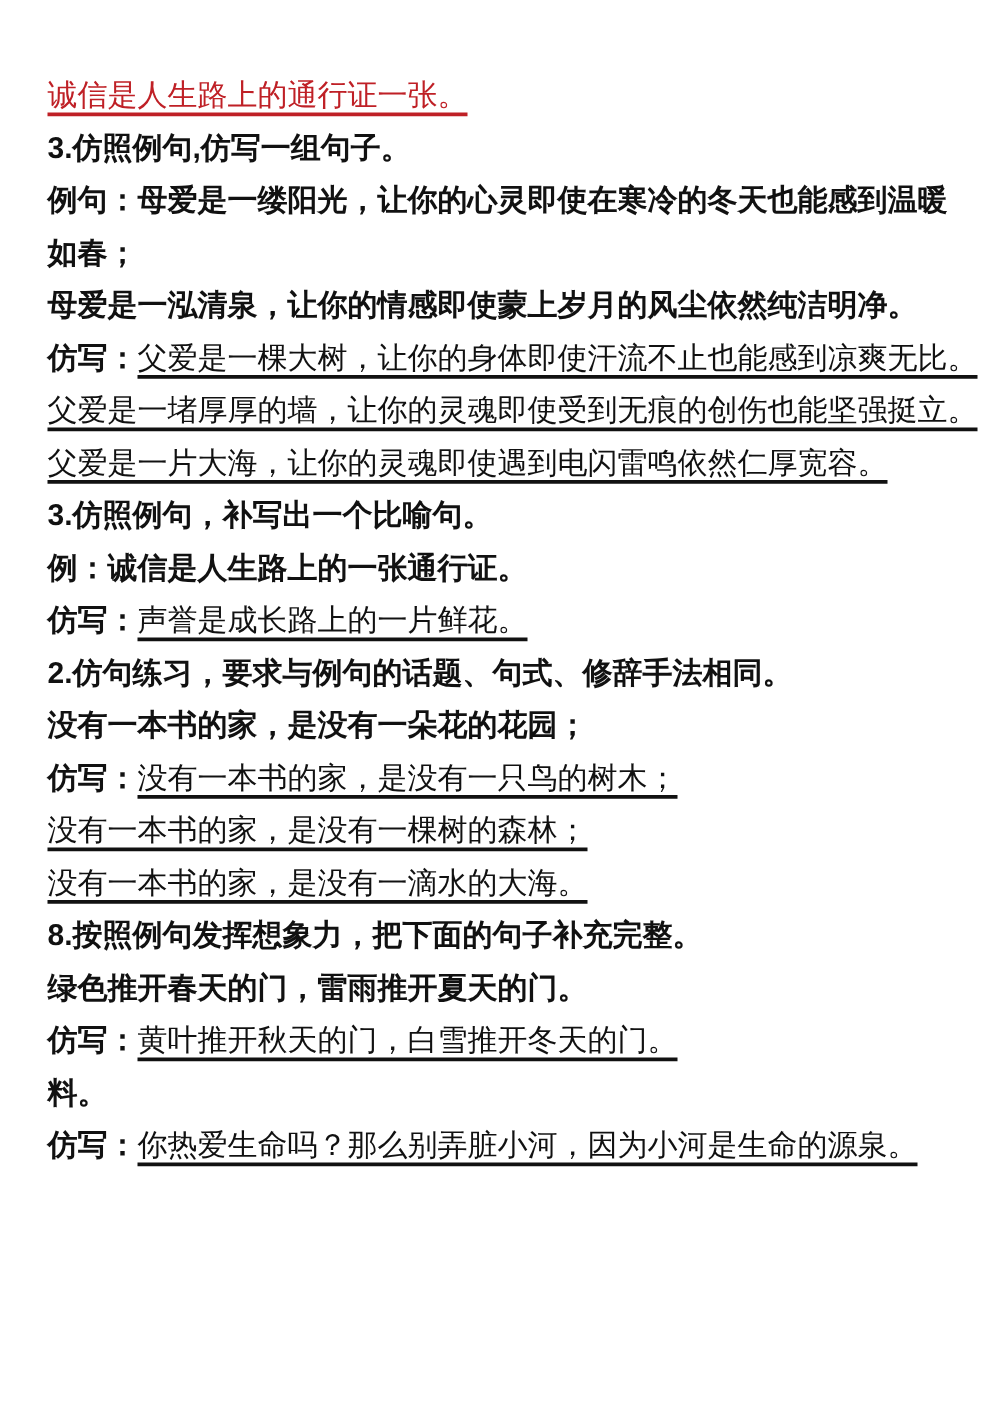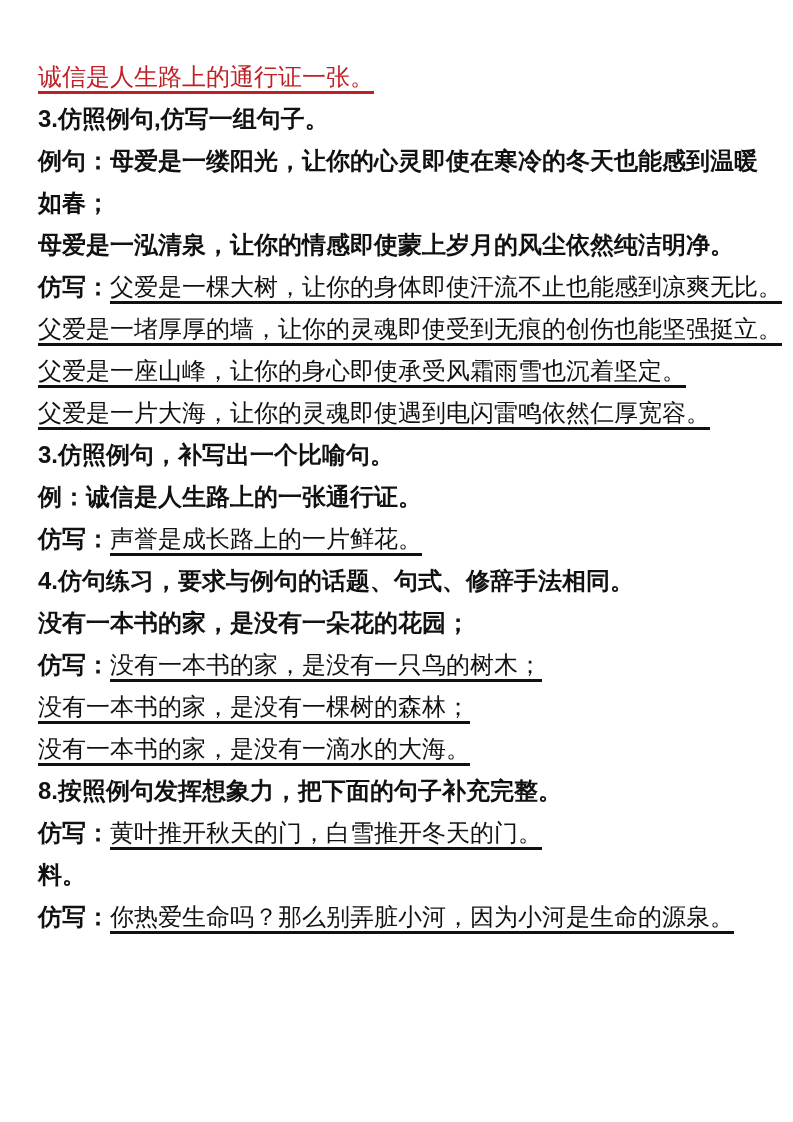--- a/index.html
+++ b/index.html
@@ -40,27 +40,27 @@
 <body>
 
 <div class="page">
     <div class="line"><span class="seg underline" style="color: rgb(191, 32, 38);">诚信是人生路上的通行证一张。</span></div>
     <div class="line"><span class="seg bold">3.仿照例句,仿写一组句子。</span></div>
     <div class="line"><span class="seg bold">例句：母爱是一缕阳光，让你的心灵即使在寒冷的冬天也能感到温暖</span></div>
     <div class="line"><span class="seg bold">如春；</span></div>
     <div class="line"><span class="seg bold">母爱是一泓清泉，让你的情感即使蒙上岁月的风尘依然纯洁明净。</span></div>
     <div class="line"><span class="seg bold">仿写：</span><span class="seg underline">父爱是一棵大树，让你的身体即使汗流不止也能感到凉爽无比。</span></div>
     <div class="line"><span class="seg underline">父爱是一堵厚厚的墙，让你的灵魂即使受到无痕的创伤也能坚强挺立。</span></div>
-    <div class="line"><span class="seg underline">父爱是一座山峰，让你的身心即使承受风霜雨雪也沉着坚定。</span></div>
     <div class="line"><span class="seg underline">父爱是一片大海，让你的灵魂即使遇到电闪雷鸣依然仁厚宽容。</span></div>
     <div class="line"><span class="seg bold">3.仿照例句，补写出一个比喻句。</span></div>
     <div class="line"><span class="seg bold">例：诚信是人生路上的一张通行证。</span></div>
     <div class="line"><span class="seg bold">仿写：</span><span class="seg underline">声誉是成长路上的一片鲜花。</span></div>
-    <div class="line"><span class="seg bold">4.仿句练习，要求与例句的话题、句式、修辞手法相同。</span></div>
+    <div class="line"><span class="seg bold">2.仿句练习，要求与例句的话题、句式、修辞手法相同。</span></div>
     <div class="line"><span class="seg bold">没有一本书的家，是没有一朵花的花园；</span></div>
     <div class="line"><span class="seg bold">仿写：</span><span class="seg underline">没有一本书的家，是没有一只鸟的树木；</span></div>
     <div class="line"><span class="seg underline">没有一本书的家，是没有一棵树的森林；</span></div>
     <div class="line"><span class="seg underline">没有一本书的家，是没有一滴水的大海。</span></div>
     <div class="line"><span class="seg bold">8.按照例句发挥想象力，把下面的句子补充完整。</span></div>
+    <div class="line"><span class="seg bold">绿色推开春天的门，雷雨推开夏天的门。</span></div>
     <div class="line"><span class="seg bold">仿写：</span><span class="seg underline">黄叶推开秋天的门，白雪推开冬天的门。</span></div>
     <div class="line"><span class="seg bold">料。</span></div>
     <div class="line"><span class="seg bold">仿写：</span><span class="seg underline">你热爱生命吗？那么别弄脏小河，因为小河是生命的源泉。</span></div>
   </div>
 
 </body></html>

